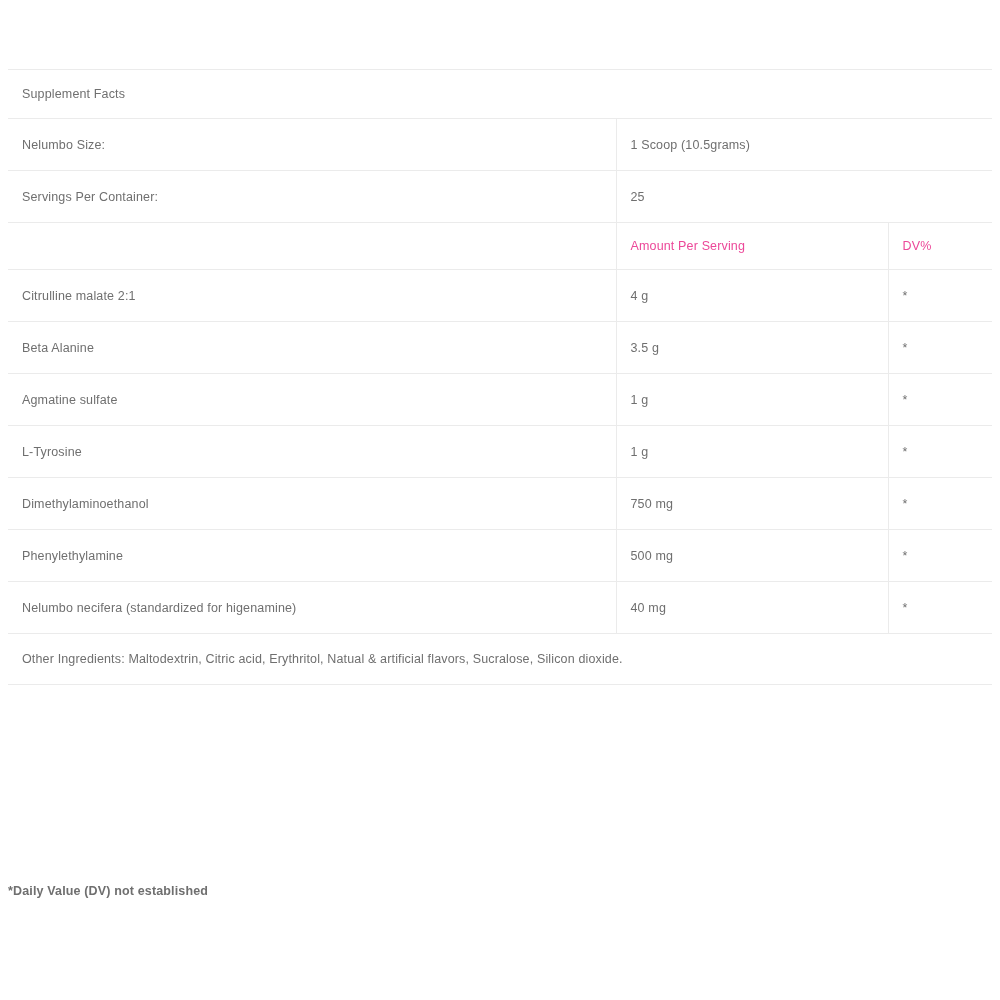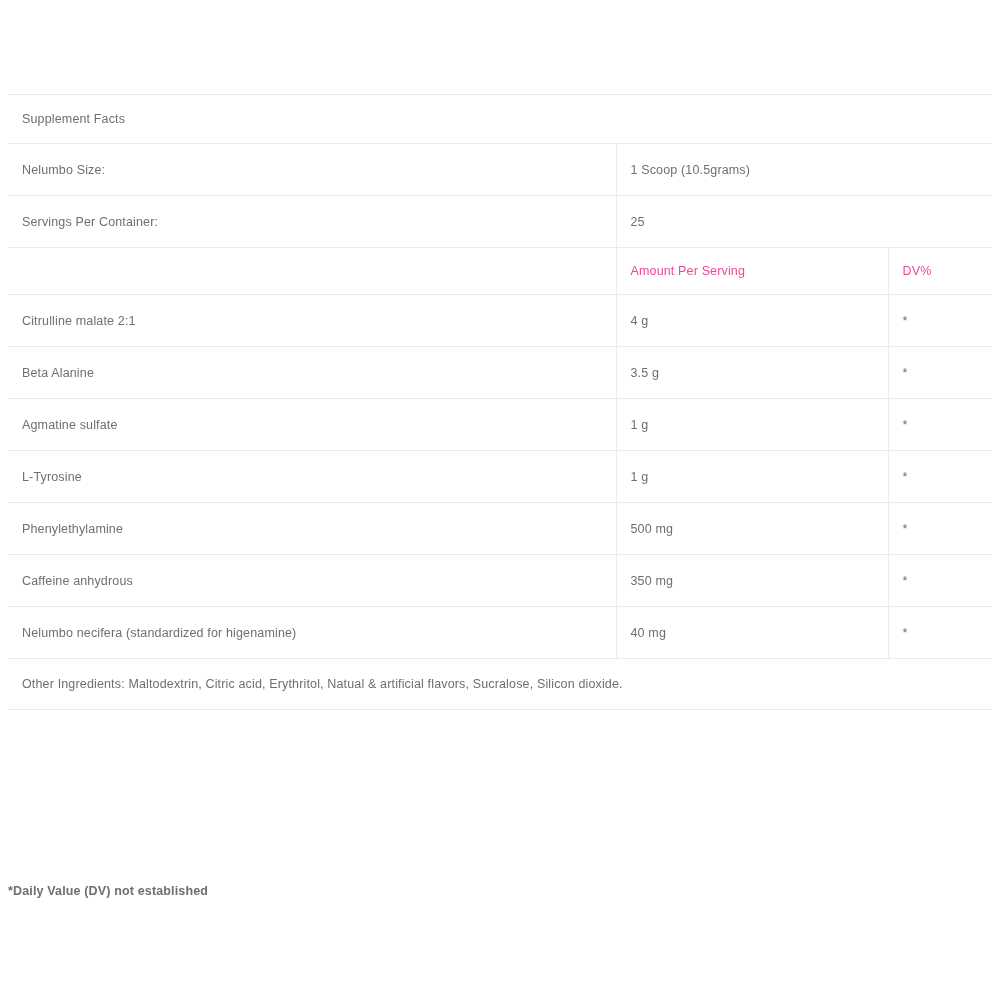--- a/index.html
+++ b/index.html
@@ -16,21 +16,21 @@
   }
   .page {
     position: relative;
     width: 1000px;
     height: 1000px;
     box-sizing: border-box;
   }
   .panel {
     position: absolute;
     left: 8px;
-    top: 94px;
+    top: 69px;
     width: 984px;
     border-top: 1px solid #ebebeb;
     border-bottom: 1px solid #ebebeb;
   }
   table.facts {
     width: 100%;
     border-collapse: collapse;
     table-layout: fixed;
     font-size: 12.5px;
   }
@@ -115,27 +115,27 @@
           <td>Agmatine sulfate</td>
           <td class="col-amt">1 g</td>
           <td class="col-dv">*</td>
         </tr>
         <tr>
           <td>L-Tyrosine</td>
           <td class="col-amt">1 g</td>
           <td class="col-dv">*</td>
         </tr>
         <tr>
-          <td>Phenylethylamine</td>
-          <td class="col-amt">500 mg</td>
+          <td>Dimethylaminoethanol</td>
+          <td class="col-amt">750 mg</td>
           <td class="col-dv">*</td>
         </tr>
         <tr>
-          <td>Caffeine anhydrous</td>
-          <td class="col-amt">350 mg</td>
+          <td>Phenylethylamine</td>
+          <td class="col-amt">500 mg</td>
           <td class="col-dv">*</td>
         </tr>
         <tr>
           <td>Nelumbo necifera (standardized for higenamine)</td>
           <td class="col-amt">40 mg</td>
           <td class="col-dv">*</td>
         </tr>
 
         <tr class="other-row">
           <td colspan="3">Other Ingredients: Maltodextrin, Citric acid, Erythritol, Natual &amp; artificial flavors, Sucralose, Silicon dioxide.</td>

